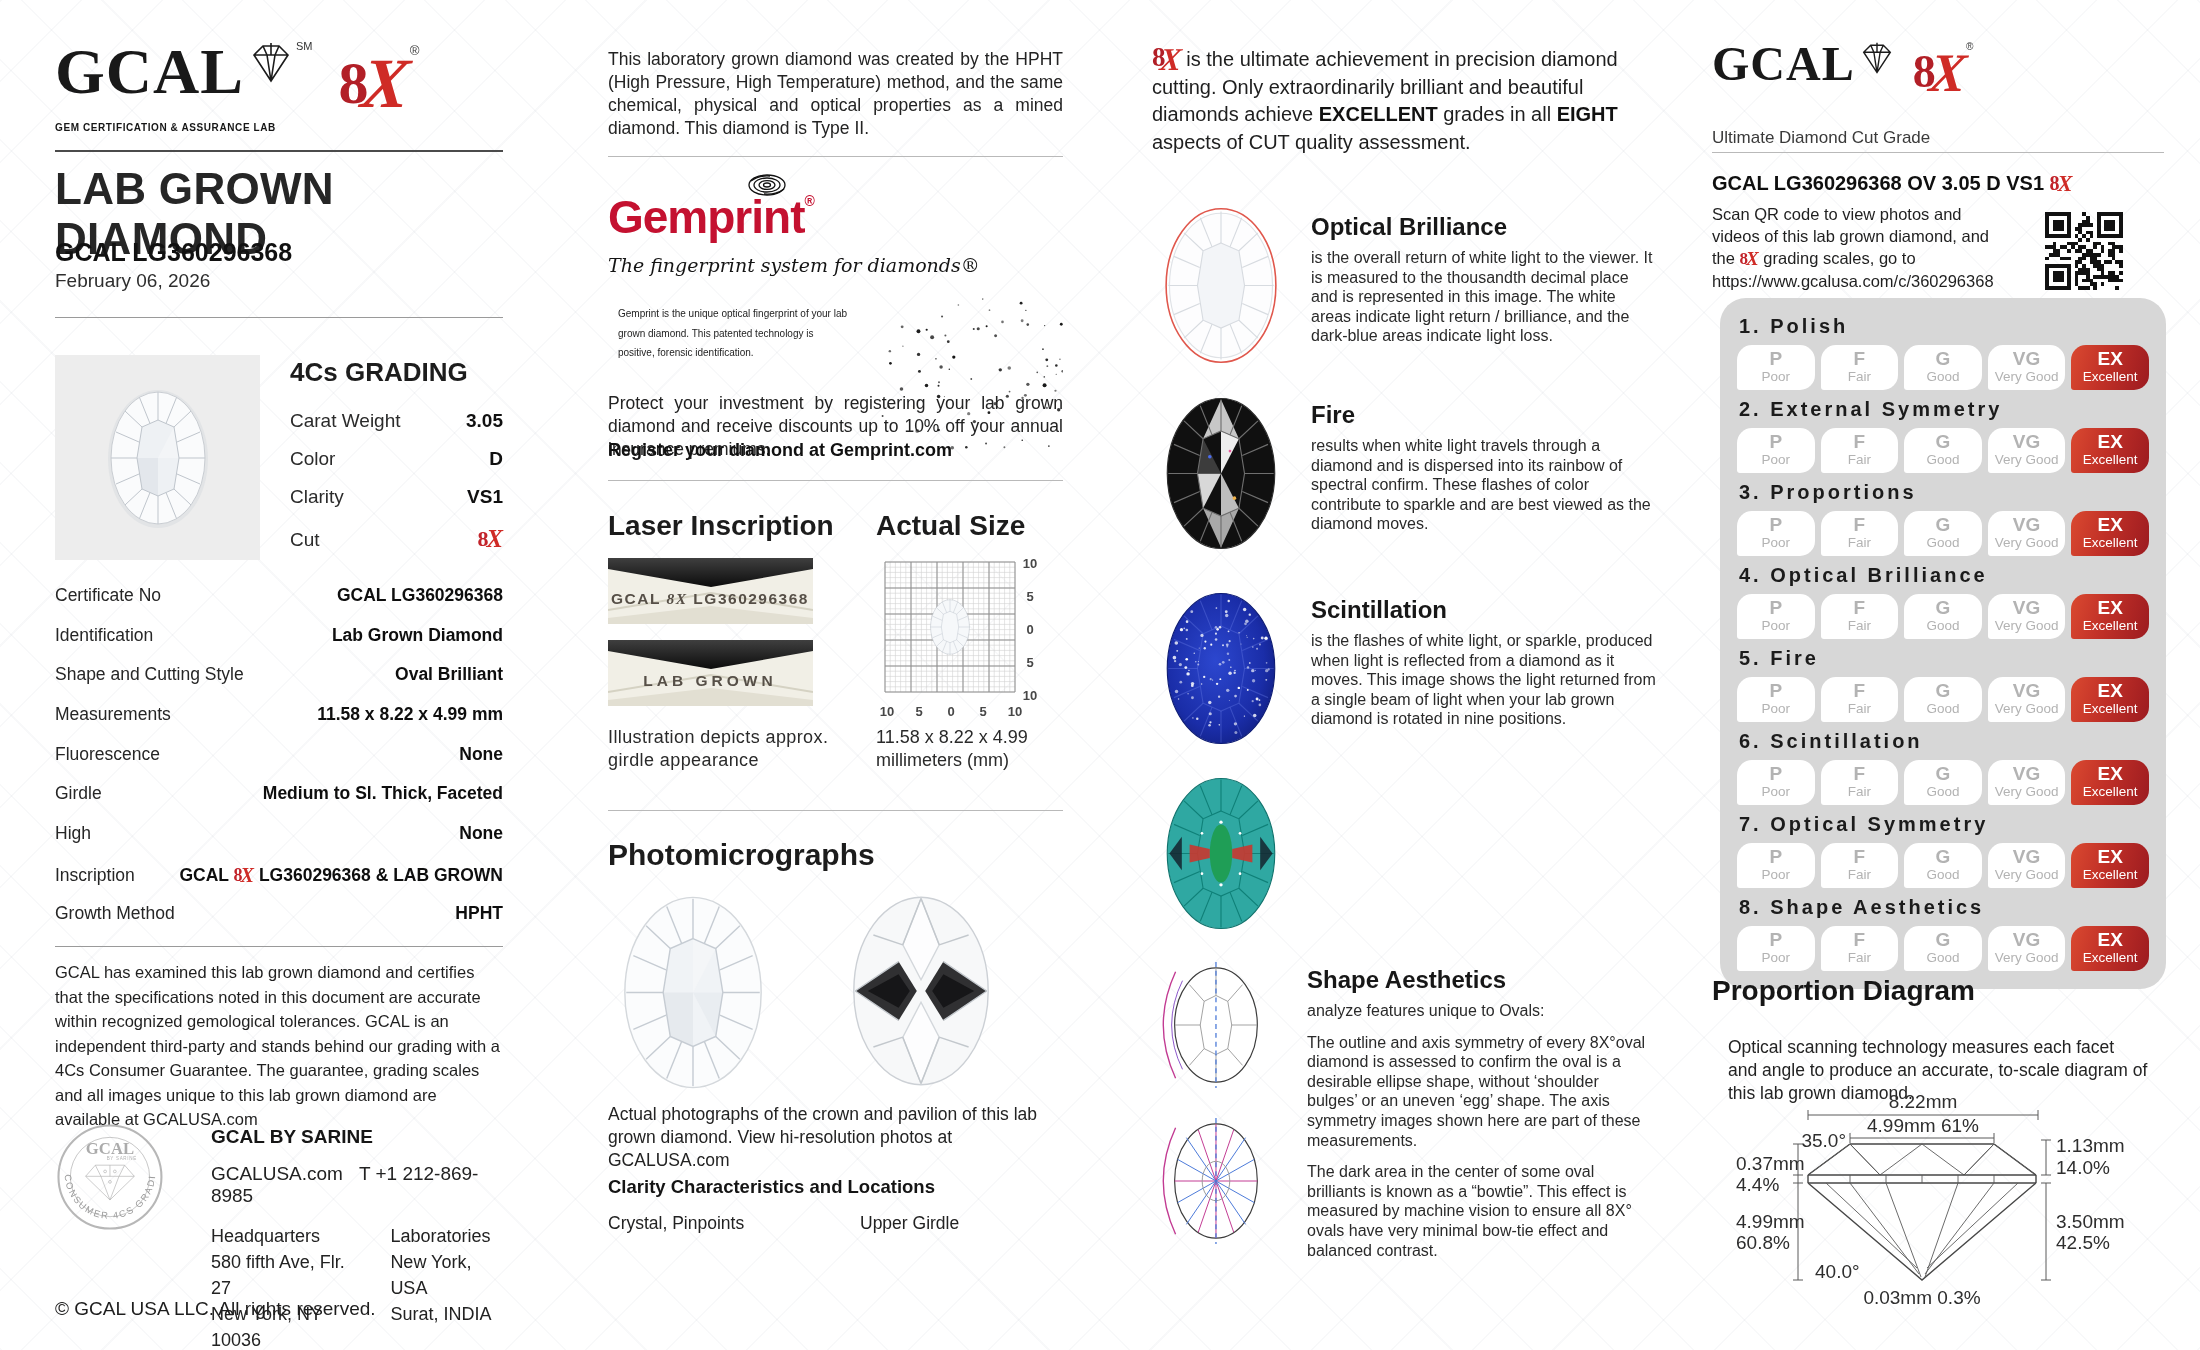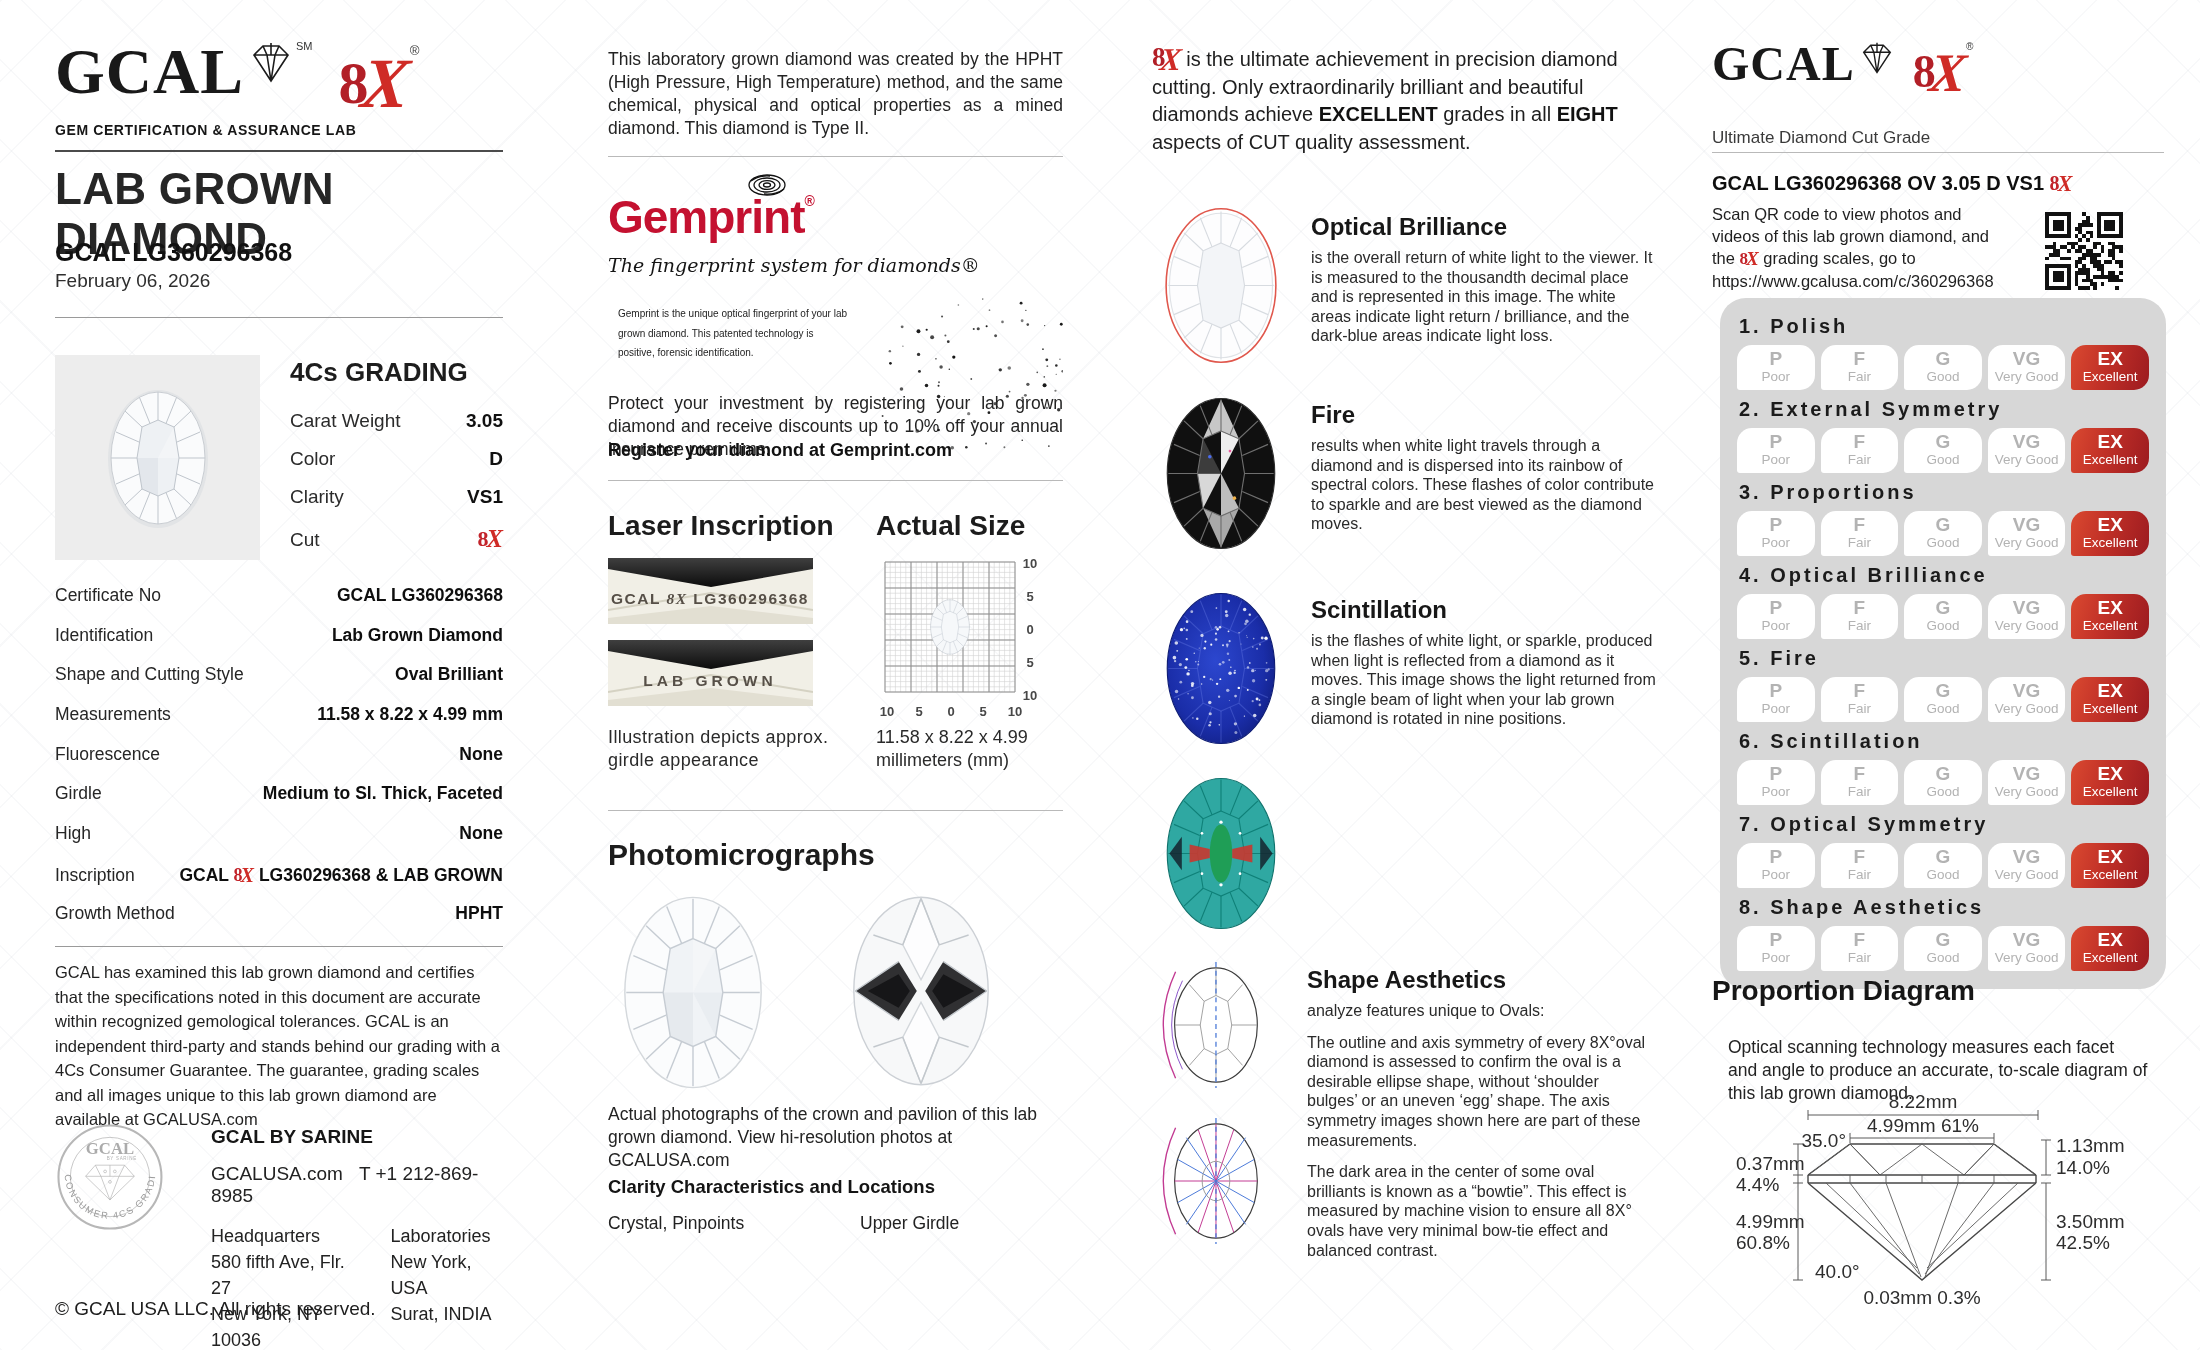--- a/index.html
+++ b/index.html
@@ -25,21 +25,21 @@
   .bigx8{font-family:"Liberation Serif",serif;font-weight:700;color:#b21f27;line-height:1;white-space:nowrap;}
   .bigx8 .x{font-style:italic;color:#cf2b26;display:inline-block;margin-left:-6px;transform:translateY(4px) skewX(-6deg);font-size:1.18em;}
   .bigx8 .reg{font-size:.22em;vertical-align:top;color:#3a3a3a;font-family:"Liberation Sans",sans-serif;font-weight:400;}
 
   
   .logo-row{display:flex;align-items:flex-start;}
   .gcal-word{font-family:"Liberation Serif",serif;font-weight:700;font-size:64px;letter-spacing:1px;color:#191919;line-height:1;}
   .gcal-sm{font-size:11px;color:#333;vertical-align:bottom;margin-left:2px;font-family:"Liberation Sans",sans-serif;}
   .gcal-glyph{margin-left:4px;margin-top:2px;}
   #col1 .bigx8{font-size:60px;margin-left:26px;margin-top:4px;}
-  .gcal-sub{font-size:14px;font-weight:700;letter-spacing:.6px;color:#161616;}
+  .gcal-sub{font-size:10px;font-weight:700;letter-spacing:.6px;color:#161616;}
   h1{margin:0;font-size:44px;font-weight:600;color:#262626;letter-spacing:.3px;}
   .certno{font-size:25px;font-weight:700;color:#111;}
   .datetxt{font-size:19px;color:#2e2e2e;}
   .photo-grading{display:flex;}
   .photo{width:205px;height:205px;background:#ededed;flex:0 0 auto;}
   .grading{margin-left:30px;flex:1;}
   .grading h2{margin:2px 0 0 0;font-size:26px;font-weight:700;color:#1d1d1d;}
   .g-row{display:flex;justify-content:space-between;align-items:baseline;height:38px;margin-top:0;font-size:19px;}
   #grading-rows{margin-top:22px;}
   .g-label{color:#2b2b2b;}
@@ -503,21 +503,21 @@
           <polygon points="50,4 66,39 50,32 34,39" fill="#e8e8e8" opacity=".85"></polygon>
           <polygon points="50,136 34,101 50,108 66,101" fill="#cfcfcf" opacity=".8"></polygon>
           <use href="#fc" style="color:#6f6f6f"></use>
           <circle cx="40" cy="55" r="1.6" fill="#4a6cf0"></circle>
             <circle cx="62" cy="92" r="1.6" fill="#f0b24a"></circle>
             <circle cx="58" cy="50" r="1.2" fill="#e85a9b"></circle>
         </svg>
       </div>
       <div class="c3txt">
         <h3>Fire</h3>
-        <p>results when white light travels through a diamond and is dispersed into its rainbow of spectral colors. These flashes of color contribute to sparkle and are best viewed as the diamond moves.</p>
+        <p>results when white light travels through a diamond and is dispersed into its rainbow of spectral confirm. These flashes of color contribute to sparkle and are best viewed as the diamond moves.</p>
       </div>
     </div>
 
     <div class="c3sec" style="top:550px">
       <div class="c3img">
         <svg width="112" height="157" viewBox="0 0 100 140">
           <ellipse cx="50" cy="70" rx="48" ry="67" fill="url(#blu)" stroke="#0e1c74"></ellipse>
           <use href="#fc" style="color:rgba(110,130,235,.35)"></use>
           <g id="scintDots" fill="#fff">
               <circle cx="79.1" cy="80.9" r="1.49" opacity="0.52"></circle>

